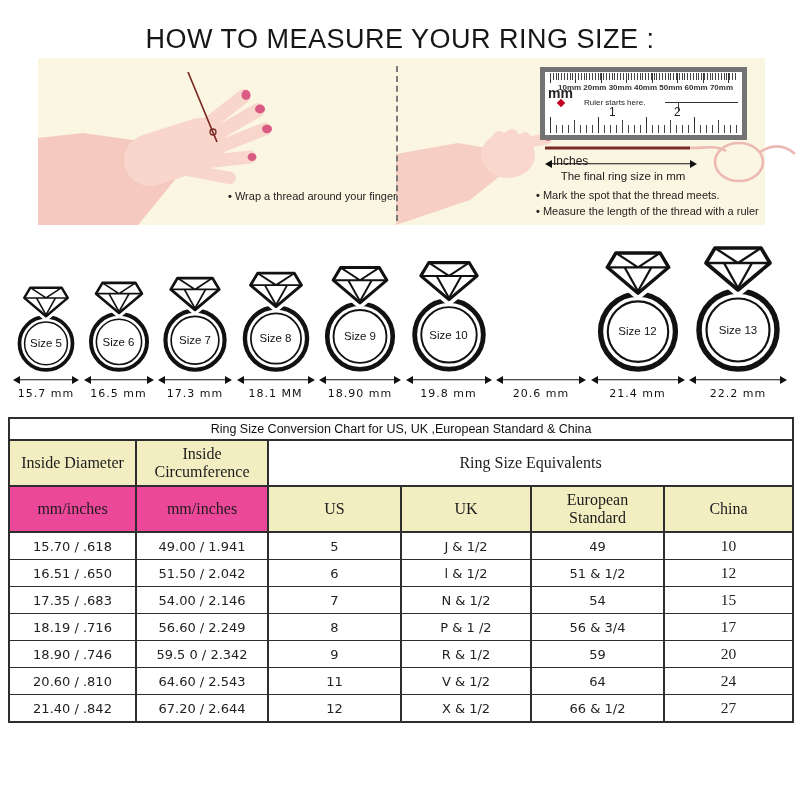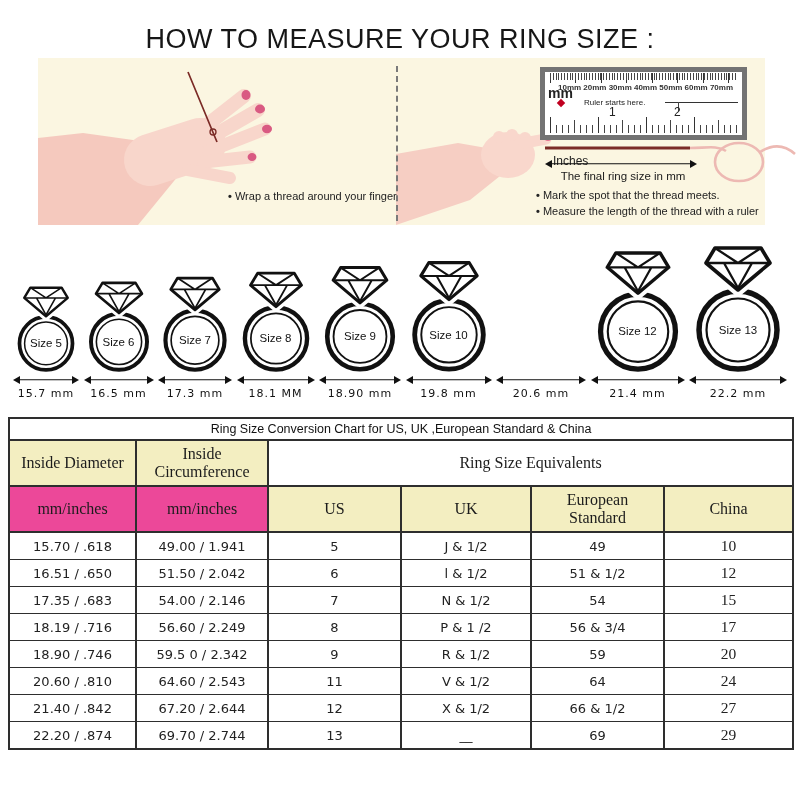--- a/index.html
+++ b/index.html
@@ -385,25 +385,17 @@
           <td class="c-china">24</td>
         </tr>
         <tr>
           <td>21.40 / .842</td>
           <td>67.20 / 2.644</td>
           <td>12</td>
           <td>X &amp; 1/2</td>
           <td>66 &amp; 1/2</td>
           <td class="c-china">27</td>
         </tr>
-        <tr>
-          <td>22.20 / .874</td>
-          <td>69.70 / 2.744</td>
-          <td>13</td>
-          <td>__</td>
-          <td>69</td>
-          <td class="c-china">29</td>
-        </tr>
       </tbody>
     </table>
   </div>
 
 </div>
 
 </body></html>

